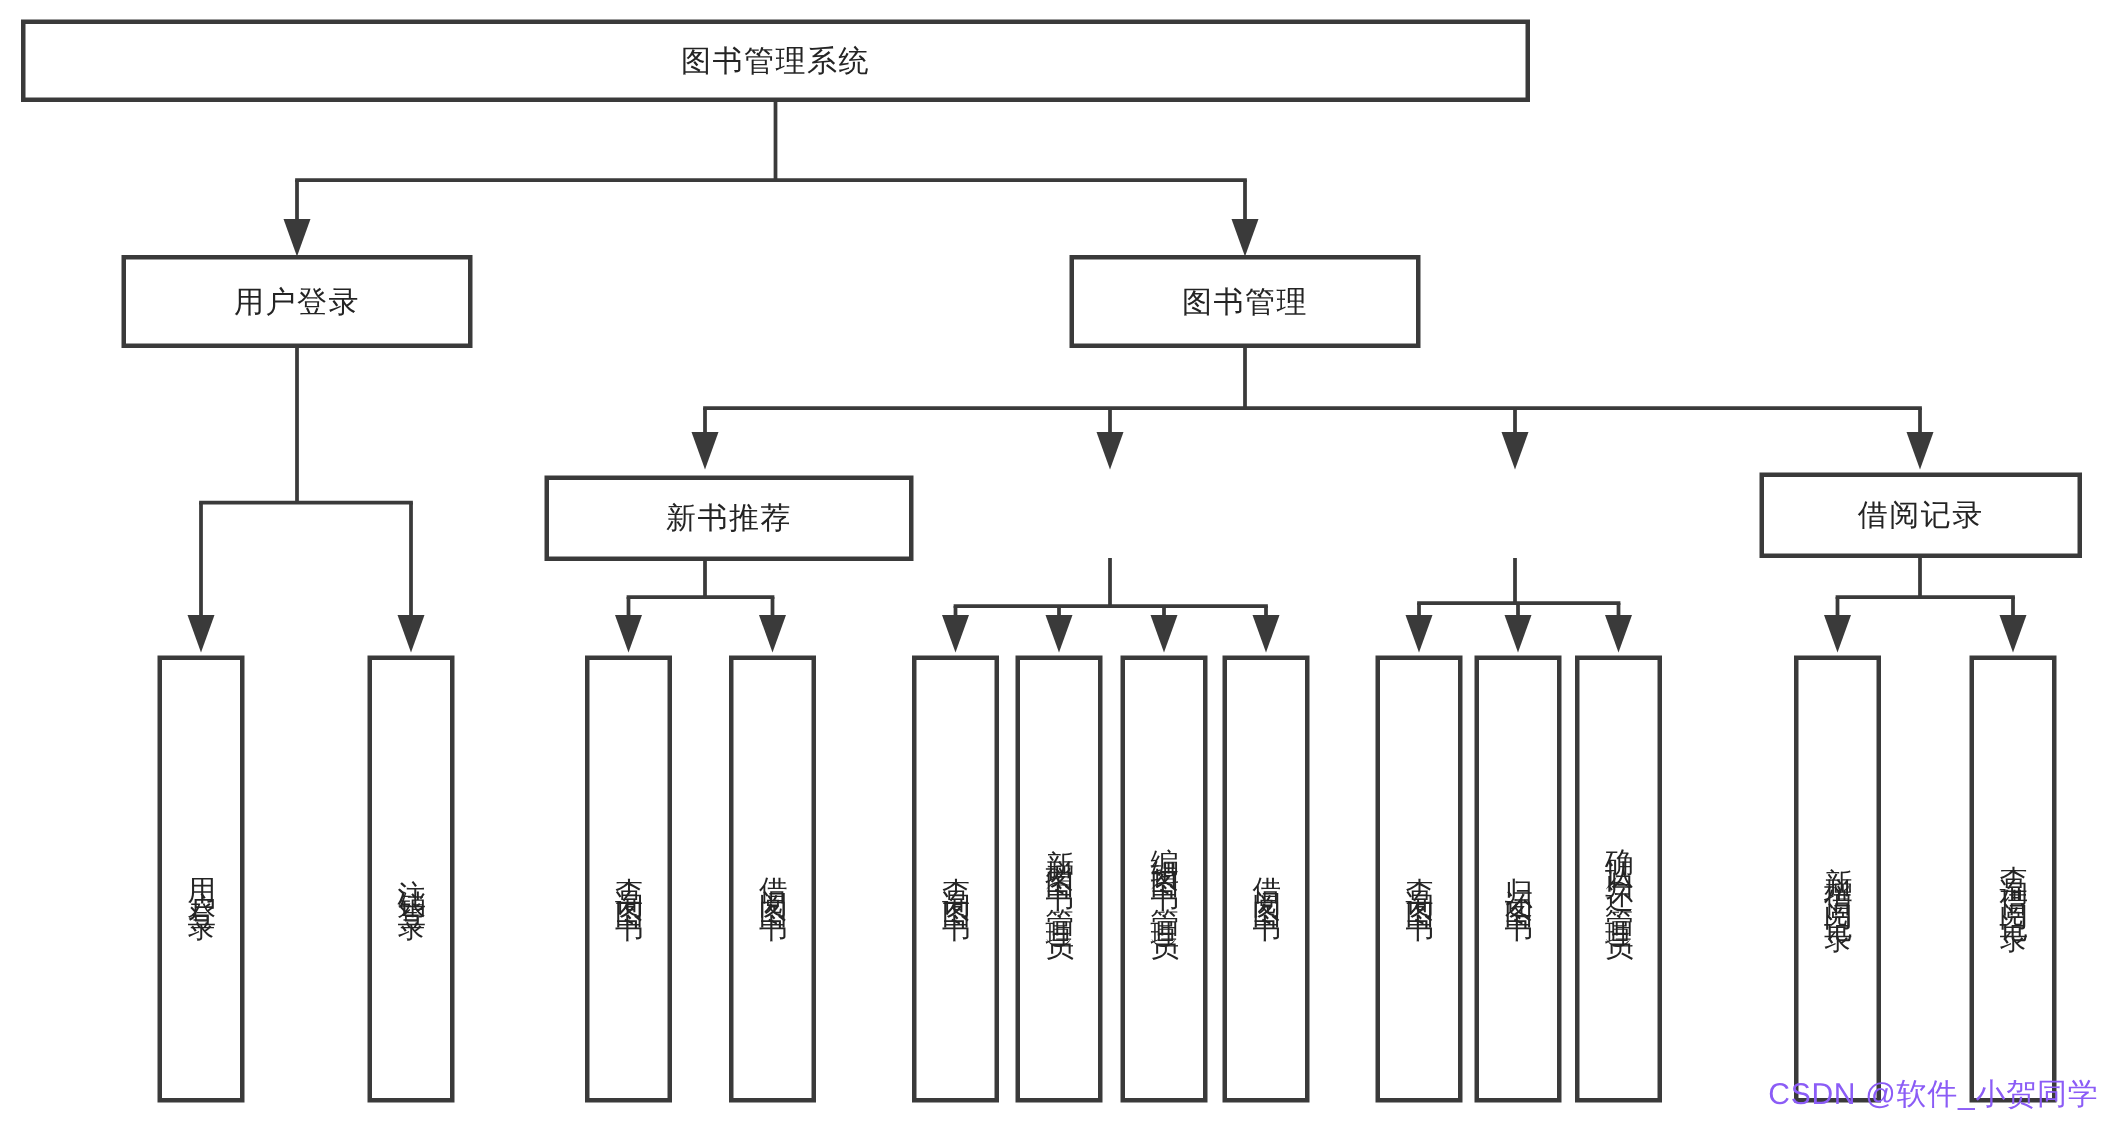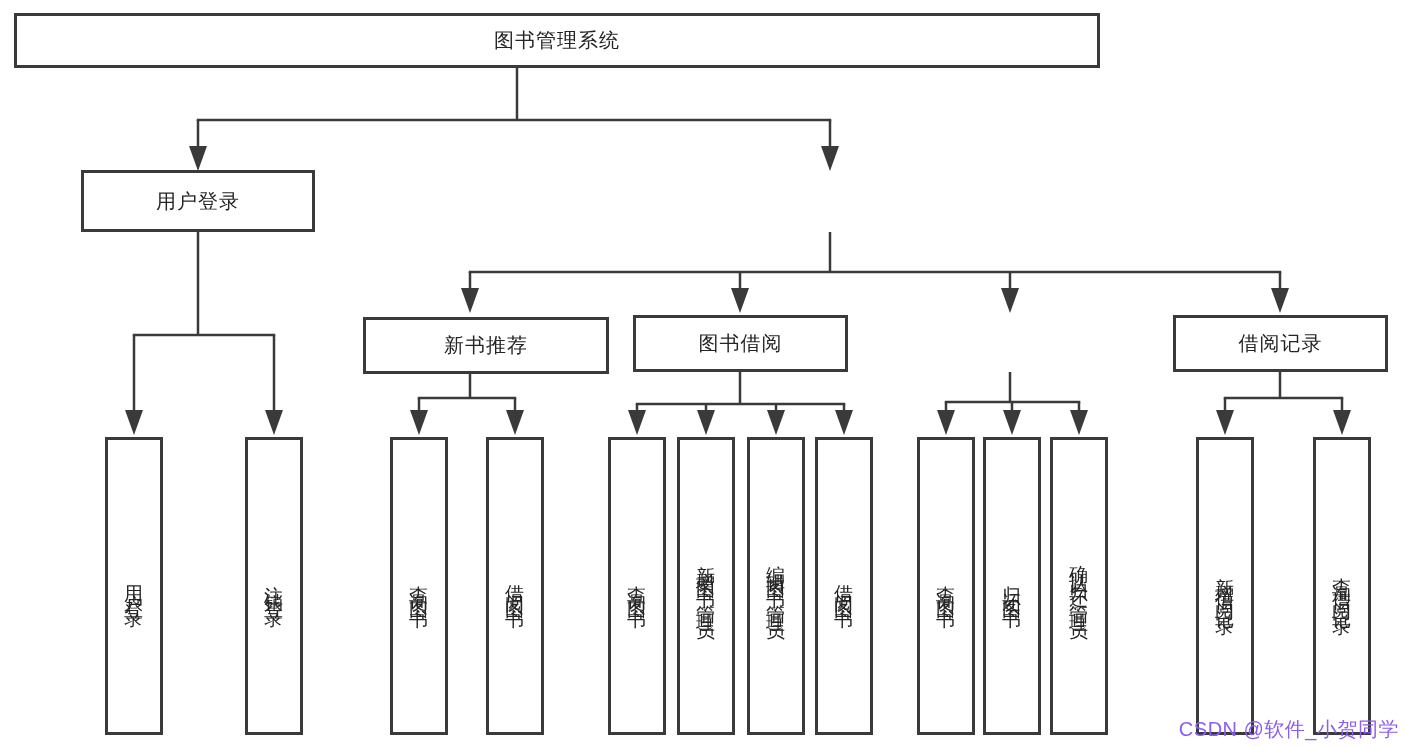--- a/index.html
+++ b/index.html
@@ -132,26 +132,26 @@
       <polygon points="776,435 767,410 785,410"></polygon>
       <polygon points="844,435 835,410 853,410"></polygon>
       <polygon points="946,435 937,410 955,410"></polygon>
       <polygon points="1012,435 1003,410 1021,410"></polygon>
       <polygon points="1079,435 1070,410 1088,410"></polygon>
       <polygon points="1225,435 1216,410 1234,410"></polygon>
       <polygon points="1342,435 1333,410 1351,410"></polygon>
     </g>
   </svg>
 
-  <div class="hbox" style="left:14px;top:13px;width:1086px;height:55px">图书管理系统</div>
+  <div class="hbox" style="left:14px;top:13px;width:1006px;height:55px">图书管理系统</div>
 
   <div class="hbox" style="left:81px;top:170px;width:234px;height:62px">用户登录</div>
+  <div class="hbox" style="left:713px;top:170px;width:234px;height:62px">图书管理</div>
 
   <div class="hbox" style="left:363px;top:317px;width:246px;height:57px">新书推荐</div>
-  <div class="hbox" style="left:633px;top:315px;width:215px;height:57px">图书借阅</div>
   <div class="hbox" style="left:1173px;top:315px;width:215px;height:57px">借阅记录</div>
 
   <div class="vbox" style="left:105px">用户登录</div>
   <div class="vbox" style="left:245px">注销登录</div>
 
   <div class="vbox" style="left:390px">查询图书</div>
   <div class="vbox" style="left:486px">借阅图书</div>
 
   <div class="vbox" style="left:608px">查询图书</div>
   <div class="vbox" style="left:677px">新增图书（管理员）</div>

